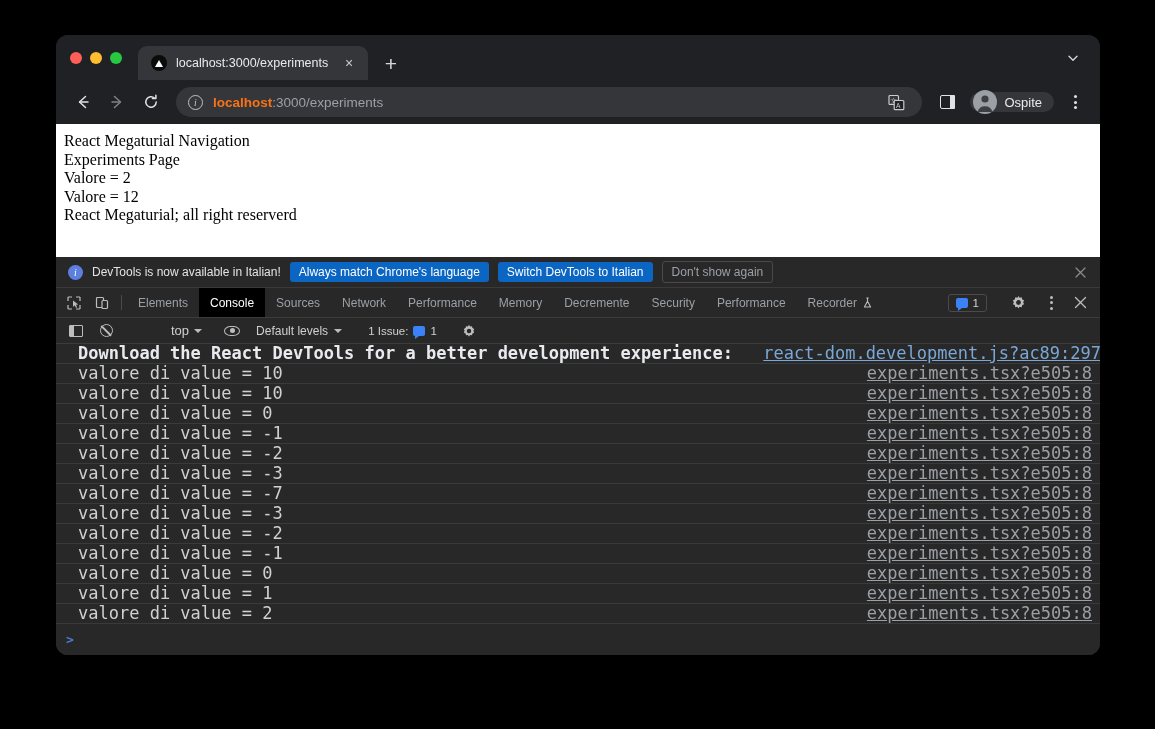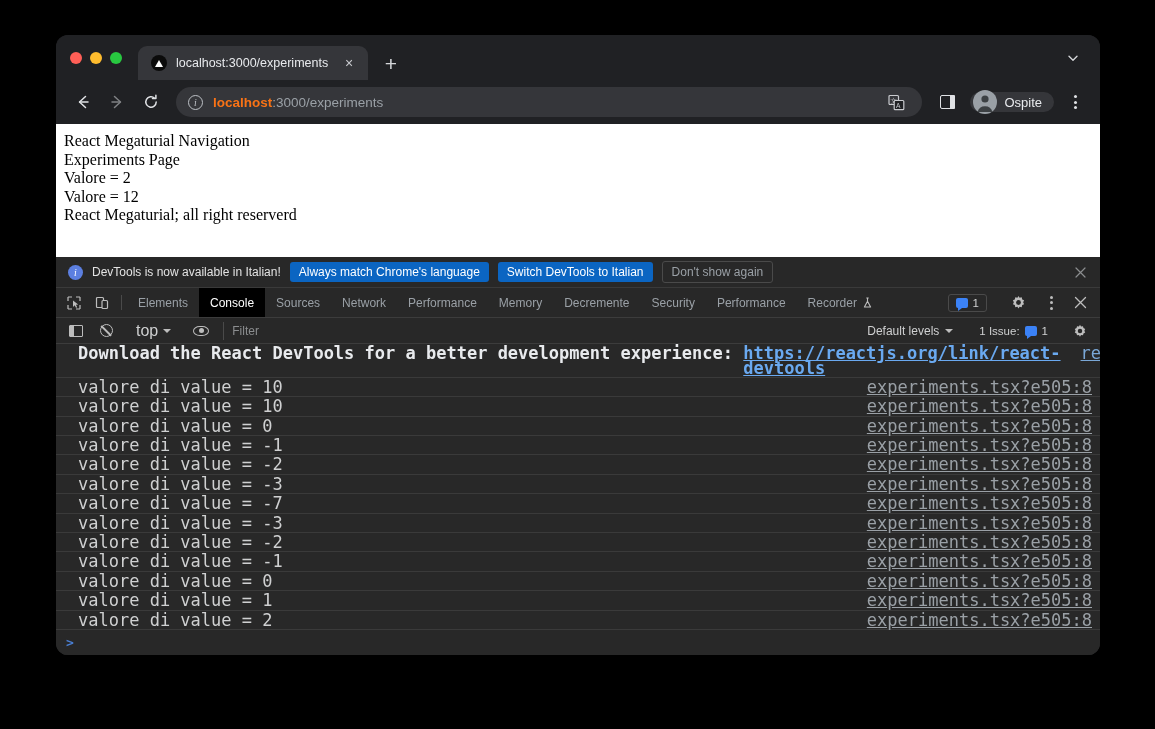--- a/index.html
+++ b/index.html
@@ -328,21 +328,21 @@
     border: 1.5px solid #bdbdbd;
     position: relative;
   }
   .clear-ico::after {
     content: ""; position: absolute; left: 50%; top: -1px;
     width: 1.5px; height: 14px; background: #bdbdbd;
     transform: translateX(-50%) rotate(-45deg);
   }
   .ctx-select {
     display: flex; align-items: center; gap: 5px;
-    color: #cfd0d1; font-size: 16px; padding: 0 5px;
+    color: #cfd0d1; font-size: 13px; padding: 0 5px; margin-left: 35px;
   }
   .caret {
     width: 0; height: 0;
     border-left: 4px solid transparent;
     border-right: 4px solid transparent;
     border-top: 4.5px solid #bdbdbd;
   }
   .eye-ico {
     width: 16px; height: 10px;
     border: 1.4px solid #bdbdbd;
@@ -587,21 +587,20 @@
       <span class="ctx-select">
         <span>top</span>
         <span class="caret"></span>
       </span>
       <span class="vsep" style="margin:5px 3px"></span>
       <span class="dt-icobtn">
           <span class="eye-ico">
             <i></i>
           </span>
         </span>
-      <span class="filter-input">Filter</span>
       <span class="levels">
         <span>Default levels</span>
         <span class="caret"></span>
       </span>
       <span class="vsep" style="margin:5px 3px"></span>
       <span class="issue-chip" style="border:none">
         <span>1 Issue:</span>
         <span class="issue-ico"></span>
         <span>1</span>
       </span>
@@ -611,21 +610,20 @@
           <path d="M7.5 0.9 l1.1 1.8 2.1-.35 .5 2.05 1.9 .95 -.95 1.9 .95 1.9 -1.9 .95 -.5 2.05 -2.1-.35 -1.1 1.8 -1.1-1.8 -2.1 .35 -.5-2.05 -1.9-.95 .95-1.9 -.95-1.9 1.9-.95 .5-2.05 2.1 .35 Z" fill="#bdbdbd"></path>
           <circle cx="7.5" cy="7.5" r="2.4" fill="#282828"></circle>
         </svg>
       </span>
     </div>
 
     <div class="dt-console">
 
       <div class="c-row info">
         <span class="c-msg">Download the React DevTools for a better development experience: </span>
-          <span class="c-url">https://reactjs.org/link/react-devtools</span>
         <span class="c-link">react-dom.development.js?ac89:29742</span>
       </div>
 
       <div class="c-row">
         <span class="c-msg">valore di value = 10</span>
         <span class="c-link">experiments.tsx?e505:8</span>
       </div>
       <div class="c-row">
         <span class="c-msg">valore di value = 10</span>
         <span class="c-link">experiments.tsx?e505:8</span>

